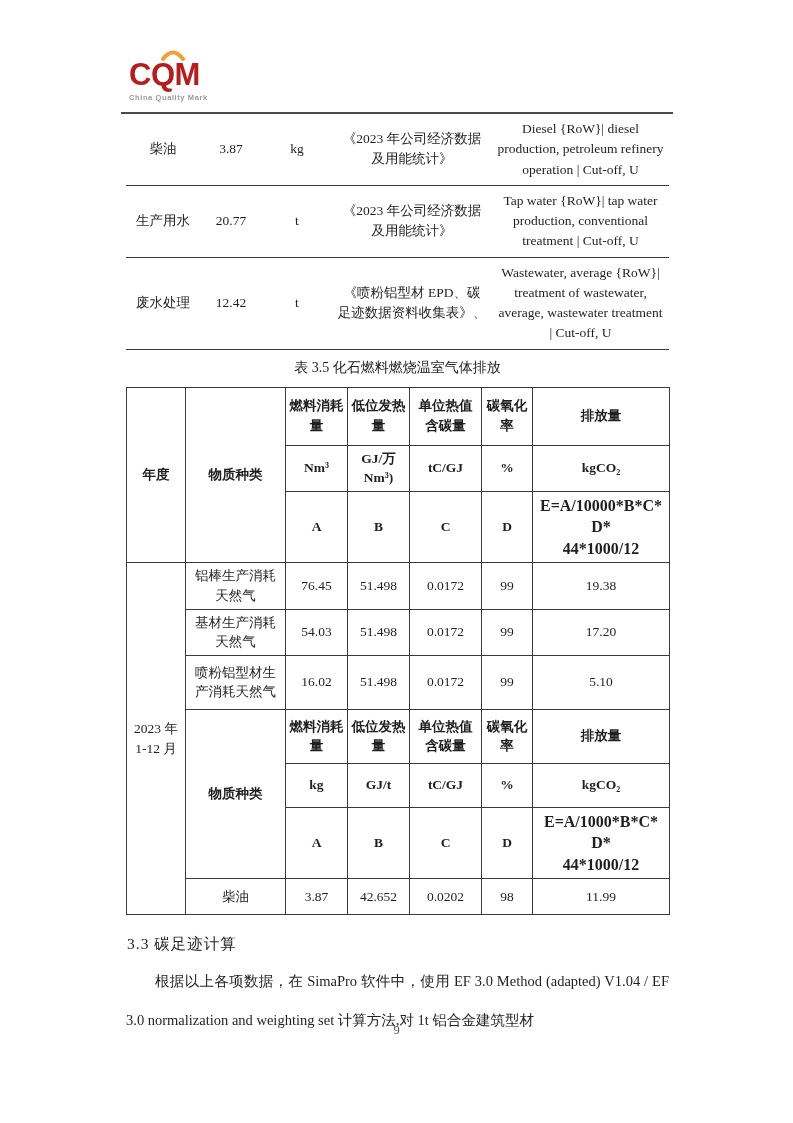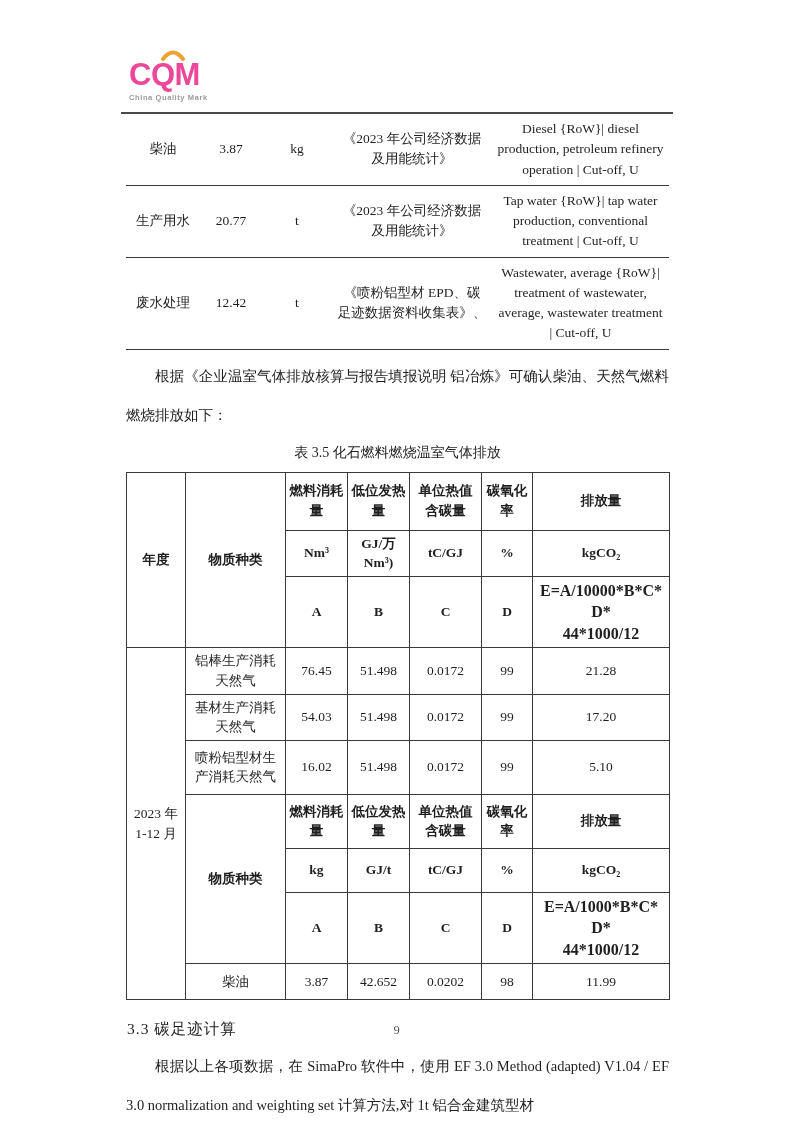--- a/index.html
+++ b/index.html
@@ -9,21 +9,21 @@
     color: #1f1f1f;
   }
   .page { position: relative; width: 793px; height: 1123px; overflow: hidden; background: #fff; }
   .content { position: absolute; left: 126px; top: 0; width: 543px; }
 
   
   .header { display: flex; align-items: center; gap: 13px; margin-top: 57px; height: 46px; padding-left: 3px; }
   .logo { position: relative; width: 96px; flex: 0 0 auto; }
   .logo-text {
     font-family: "Liberation Sans", sans-serif; font-weight: bold;
-    font-size: 31px; line-height: 1; color: #ec4899; letter-spacing: -0.5px;
+    font-size: 31px; line-height: 1; color: #b91c1c; letter-spacing: -0.5px;
   }
   .logo-arc { position: absolute; top: -10px; left: 31px; }
   .logo-sub {
     font-family: "Liberation Sans", sans-serif; font-size: 7.5px;
     color: #9a9a9a; letter-spacing: 0.6px; margin-top: 3px; white-space: nowrap; font-weight: bold;
   }
   .company {
     font-family: "Liberation Sans", sans-serif; font-weight: bold;
     font-size: 21.5px; color: #1d4f9c; letter-spacing: 1px; margin-top: -10px; white-space: nowrap;
   }
@@ -107,21 +107,20 @@
         <tr>
           <td>废水处理</td>
           <td>12.42</td>
           <td>t</td>
           <td>《喷粉铝型材 EPD、碳足迹数据资料收集表》、</td>
           <td>Wastewater, average {RoW}| treatment of wastewater, average, wastewater treatment | Cut-off, U</td>
         </tr>
       </tbody>
     </table>
 
-    <p class="para">根据《企业温室气体排放核算与报告填报说明 铝冶炼》可确认柴油、天然气燃料燃烧排放如下：</p>
 
     <div class="caption">表 3.5 化石燃料燃烧温室气体排放</div>
 
     <table class="maintable">
       <colgroup>
           <col style="width:59px">
           <col style="width:100px">
           <col style="width:62px">
           <col style="width:62px">
           <col style="width:72px">
@@ -154,21 +153,21 @@
 D*
 44*1000/12</td>
         </tr>
         <tr class="r4">
           <td rowspan="7">2023 年 1-12 月</td>
           <td class="mat">铝棒生产消耗天然气</td>
           <td>76.45</td>
           <td>51.498</td>
           <td>0.0172</td>
           <td>99</td>
-          <td>21.28</td>
+          <td>19.38</td>
         </tr>
         <tr class="r5">
           <td class="mat">基材生产消耗天然气</td>
           <td>54.03</td>
           <td>51.498</td>
           <td>0.0172</td>
           <td>99</td>
           <td>17.20</td>
         </tr>
         <tr class="r6">

